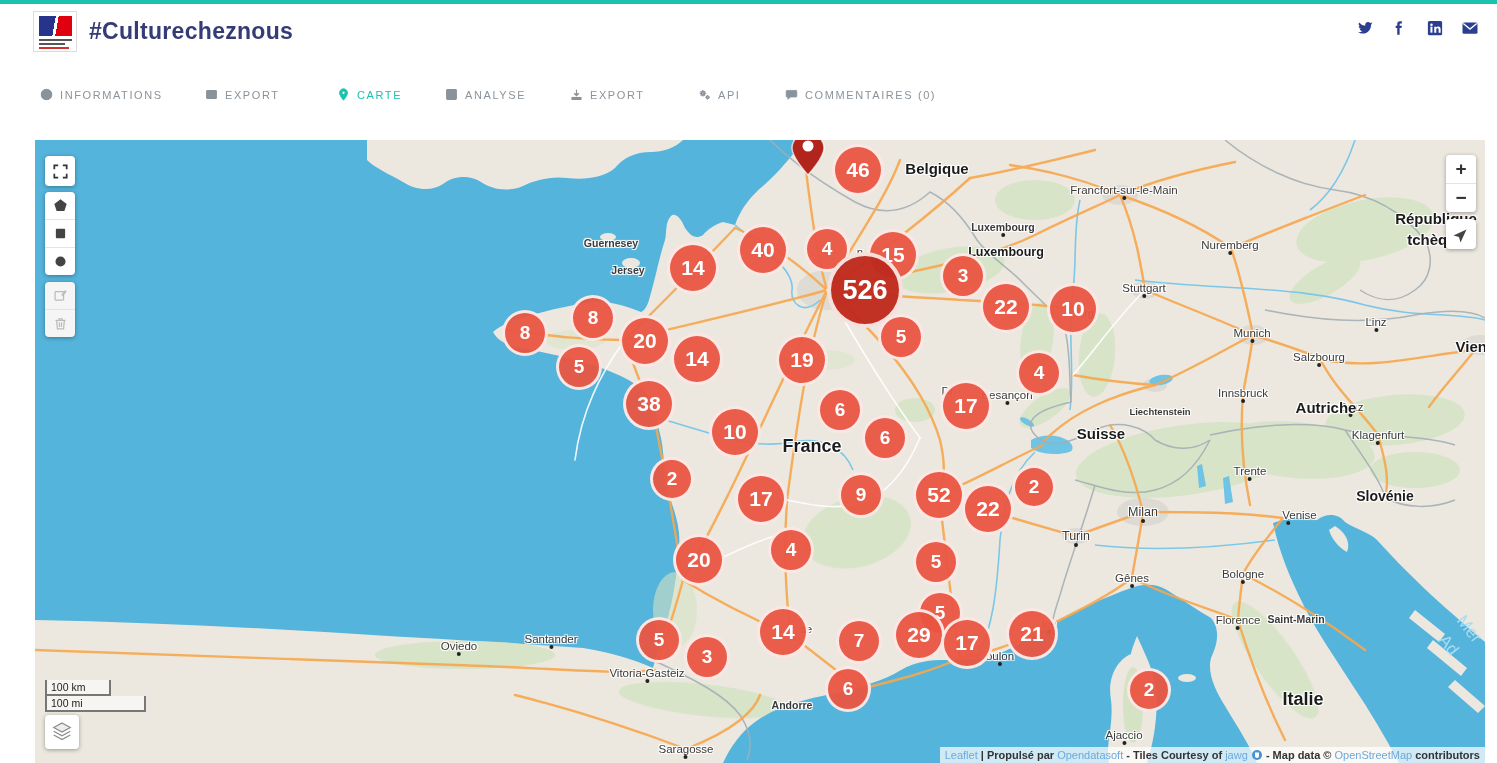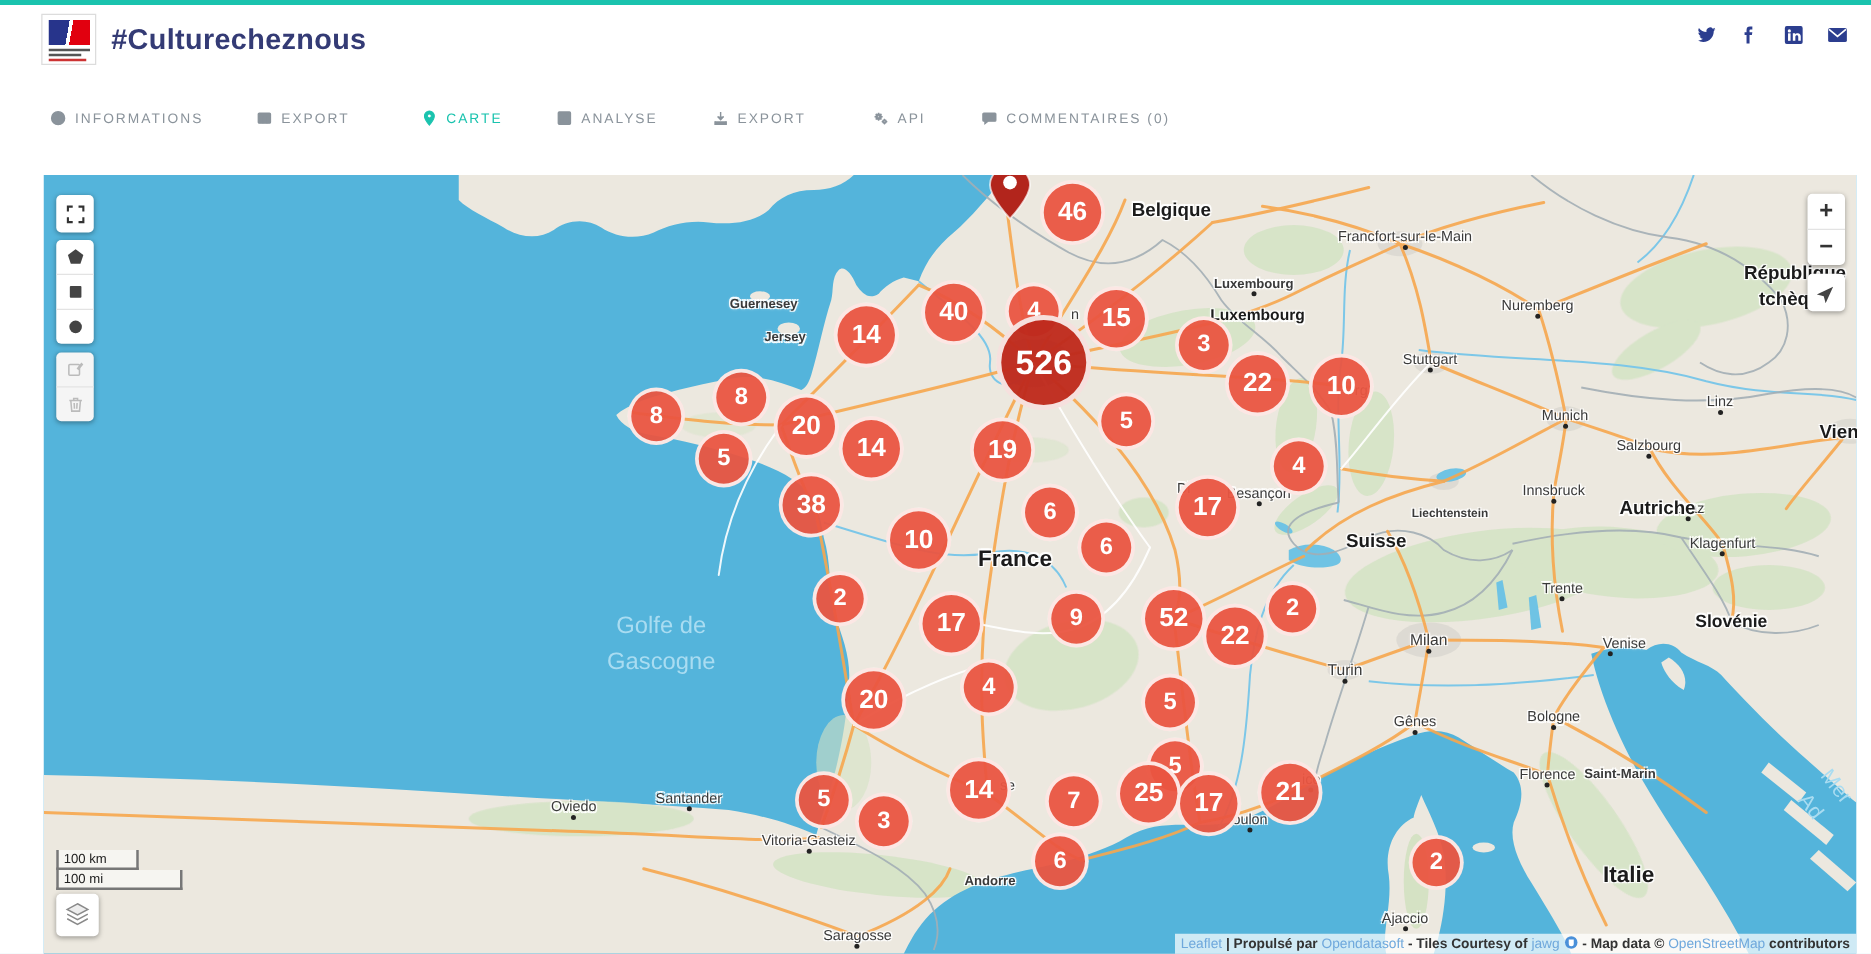--- a/index.html
+++ b/index.html
@@ -360,37 +360,35 @@
       <div class="country-label" style="left: 902px; top: 28px; font-size: 15px; text-align: center;">Belgique</div>
       <div class="country-label" style="left: 971px; top: 113px; font-size: 12.5px;">Luxembourg</div>
       <div class="country-label" style="left: 777px; top: 307px; font-size: 18px;">France</div>
       <div class="country-label" style="left: 1066px; top: 293px; font-size: 15px;">Suisse</div>
       <div class="country-label" style="left: 1291px; top: 267px; font-size: 15px;">Autriche</div>
       <div class="country-label" style="left: 1350px; top: 357px; font-size: 14px;">Slovénie</div>
       <div class="country-label" style="left: 1268px; top: 560px; font-size: 18px;">Italie</div>
       <div class="country-label" style="left: 1401px; top: 89px; font-size: 15px;">République
 tchèque</div>
       <div class="country-label" style="left: 1445px; top: 206px; font-size: 15px;">Vienne</div>
-      <div class="water-label" style="left: 494px; top: 376px; font-size: 19px;">Golfe de
-Gascogne</div>
       <div class="water-label" style="left: 1424px; top: 497px; font-size: 17px; transform: translate(-50%, -50%) rotate(52deg);">Mer Ad</div>
     </div>
 
   <div class="cluster-layer">
     <div class="pin">
       <svg viewBox="0 0 38 46">
           <path d="M19,2 C10,2 3,9 3,17 C3,27 19,44 19,44 C19,44 35,27 35,17 C35,9 28,2 19,2 Z" fill="#b2251c" stroke="rgba(255,255,255,.7)" stroke-width="1.5"></path>
           <circle cx="19" cy="15" r="5.5" fill="#fff"></circle>
         </svg>
     </div>
   <div class="cluster" style="left: 797px; top: 4px; width: 52px; height: 52px; font-size: 21px;">46</div>
       <div class="cluster" style="left: 702px; top: 84px; width: 52px; height: 52px; font-size: 21px;">40</div>
       <div class="cluster" style="left: 769px; top: 86px; width: 46px; height: 46px; font-size: 19px;">4</div>
       <div class="cluster" style="left: 832px; top: 89px; width: 52px; height: 52px; font-size: 21px;">15</div>
-      <div class="cluster large" style="left: 762px; top: 112px; width: 76px; height: 76px; font-size: 27px;">526</div>
+      <div class="cluster large" style="left: 792px; top: 112px; width: 76px; height: 76px; font-size: 27px;">526</div>
       <div class="cluster" style="left: 905px; top: 113px; width: 46px; height: 46px; font-size: 19px;">3</div>
       <div class="cluster" style="left: 945px; top: 141px; width: 52px; height: 52px; font-size: 21px;">22</div>
       <div class="cluster" style="left: 1012px; top: 143px; width: 52px; height: 52px; font-size: 21px;">10</div>
       <div class="cluster" style="left: 843px; top: 174px; width: 46px; height: 46px; font-size: 19px;">5</div>
       <div class="cluster" style="left: 632px; top: 102px; width: 52px; height: 52px; font-size: 21px;">14</div>
       <div class="cluster" style="left: 535px; top: 155px; width: 46px; height: 46px; font-size: 19px;">8</div>
       <div class="cluster" style="left: 467px; top: 170px; width: 46px; height: 46px; font-size: 19px;">8</div>
       <div class="cluster" style="left: 584px; top: 175px; width: 52px; height: 52px; font-size: 21px;">20</div>
       <div class="cluster" style="left: 636px; top: 193px; width: 52px; height: 52px; font-size: 21px;">14</div>
       <div class="cluster" style="left: 521px; top: 204px; width: 46px; height: 46px; font-size: 19px;">5</div>
@@ -404,21 +402,21 @@
       <div class="cluster" style="left: 615px; top: 317px; width: 44px; height: 44px; font-size: 19px;">2</div>
       <div class="cluster" style="left: 700px; top: 333px; width: 52px; height: 52px; font-size: 21px;">17</div>
       <div class="cluster" style="left: 803px; top: 332px; width: 46px; height: 46px; font-size: 19px;">9</div>
       <div class="cluster" style="left: 878px; top: 329px; width: 52px; height: 52px; font-size: 21px;">52</div>
       <div class="cluster" style="left: 927px; top: 343px; width: 52px; height: 52px; font-size: 21px;">22</div>
       <div class="cluster" style="left: 977px; top: 325px; width: 44px; height: 44px; font-size: 19px;">2</div>
       <div class="cluster" style="left: 638px; top: 394px; width: 52px; height: 52px; font-size: 21px;">20</div>
       <div class="cluster" style="left: 733px; top: 387px; width: 46px; height: 46px; font-size: 19px;">4</div>
       <div class="cluster" style="left: 878px; top: 399px; width: 46px; height: 46px; font-size: 19px;">5</div>
       <div class="cluster" style="left: 882px; top: 450px; width: 46px; height: 46px; font-size: 19px;">5</div>
-      <div class="cluster" style="left: 858px; top: 469px; width: 52px; height: 52px; font-size: 21px;">25</div>
+      <div class="cluster" style="left: 858px; top: 469px; width: 52px; height: 52px; font-size: 21px;">29</div>
       <div class="cluster" style="left: 906px; top: 477px; width: 52px; height: 52px; font-size: 21px;">17</div>
       <div class="cluster" style="left: 971px; top: 468px; width: 52px; height: 52px; font-size: 21px;">21</div>
       <div class="cluster" style="left: 601px; top: 477px; width: 46px; height: 46px; font-size: 19px;">5</div>
       <div class="cluster" style="left: 649px; top: 494px; width: 46px; height: 46px; font-size: 19px;">3</div>
       <div class="cluster" style="left: 722px; top: 466px; width: 52px; height: 52px; font-size: 21px;">14</div>
       <div class="cluster" style="left: 801px; top: 478px; width: 46px; height: 46px; font-size: 19px;">7</div>
       <div class="cluster" style="left: 790px; top: 526px; width: 46px; height: 46px; font-size: 19px;">6</div>
       <div class="cluster" style="left: 1092px; top: 528px; width: 44px; height: 44px; font-size: 19px;">2</div>
     </div>
 

